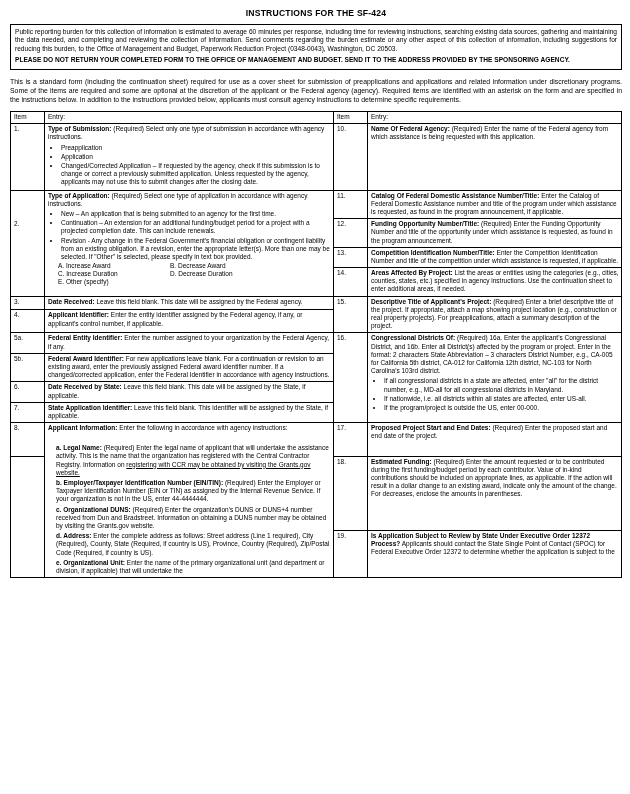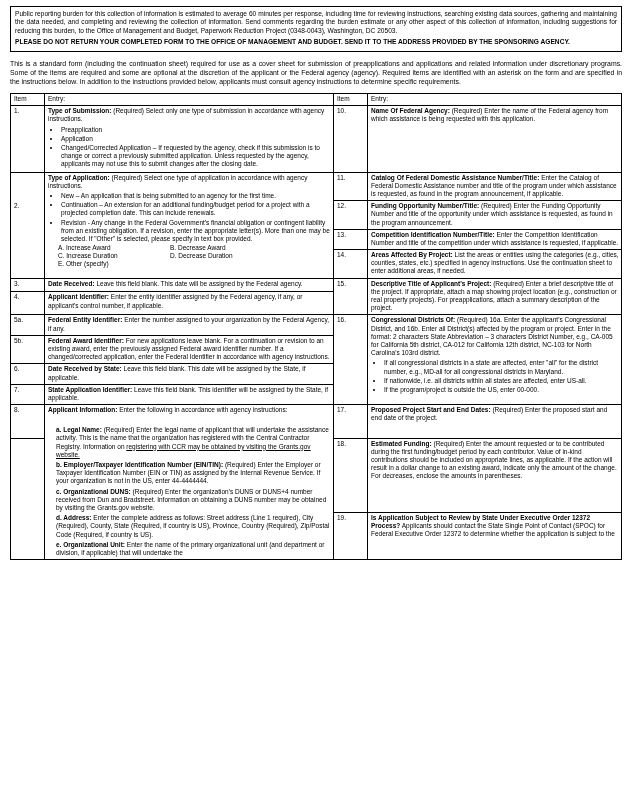--- a/index.html
+++ b/index.html
@@ -89,20 +89,21 @@
   .sub-list div { margin-bottom: 0px; }
   .para { margin: 0 0 2px 0; }
   .para:last-child { margin-bottom: 0; }
   .ab-row { display: block; }
 </style>
 </head>
 <body>
 
 <div class="page">
 
+  <div class="doc-title">INSTRUCTIONS FOR THE SF-424</div>
 
   <div class="notice-box">
     <p>Public reporting burden for this collection of information is estimated to average 60 minutes per response, including time for reviewing instructions, searching existing data sources, gathering and maintaining the data needed, and completing and reviewing the collection of information. Send comments regarding the burden estimate or any other aspect of this collection of information, including suggestions for reducing this burden, to the Office of Management and Budget, Paperwork Reduction Project (0348-0043), Washington, DC 20503.</p>
     <p class="notice-strong">PLEASE DO NOT RETURN YOUR COMPLETED FORM TO THE OFFICE OF MANAGEMENT AND BUDGET. SEND IT TO THE ADDRESS PROVIDED BY THE SPONSORING AGENCY.</p>
   </div>
 
   <div class="intro">This is a standard form (including the continuation sheet) required for use as a cover sheet for submission of preapplications and applications and related information under discretionary programs.  Some of the items are required and some are optional at the discretion of the applicant or the Federal agency (agency).  Required items are identified with an asterisk on the form and are specified in the instructions below.  In addition to the instructions provided below, applicants must consult agency instructions to determine specific requirements.</div>
 
   <table class="form">
     <tbody>

